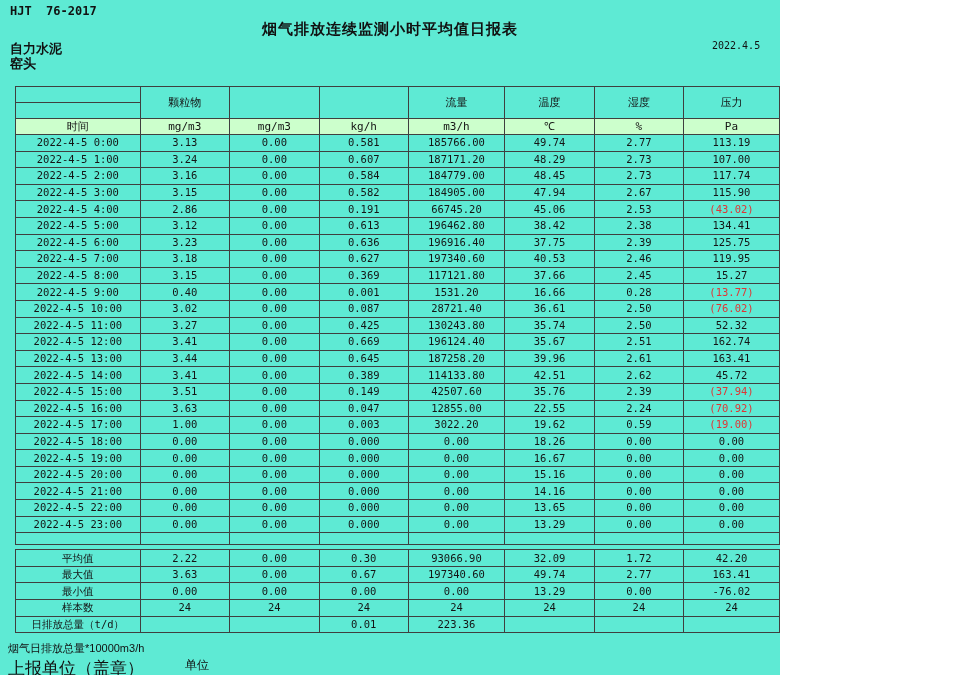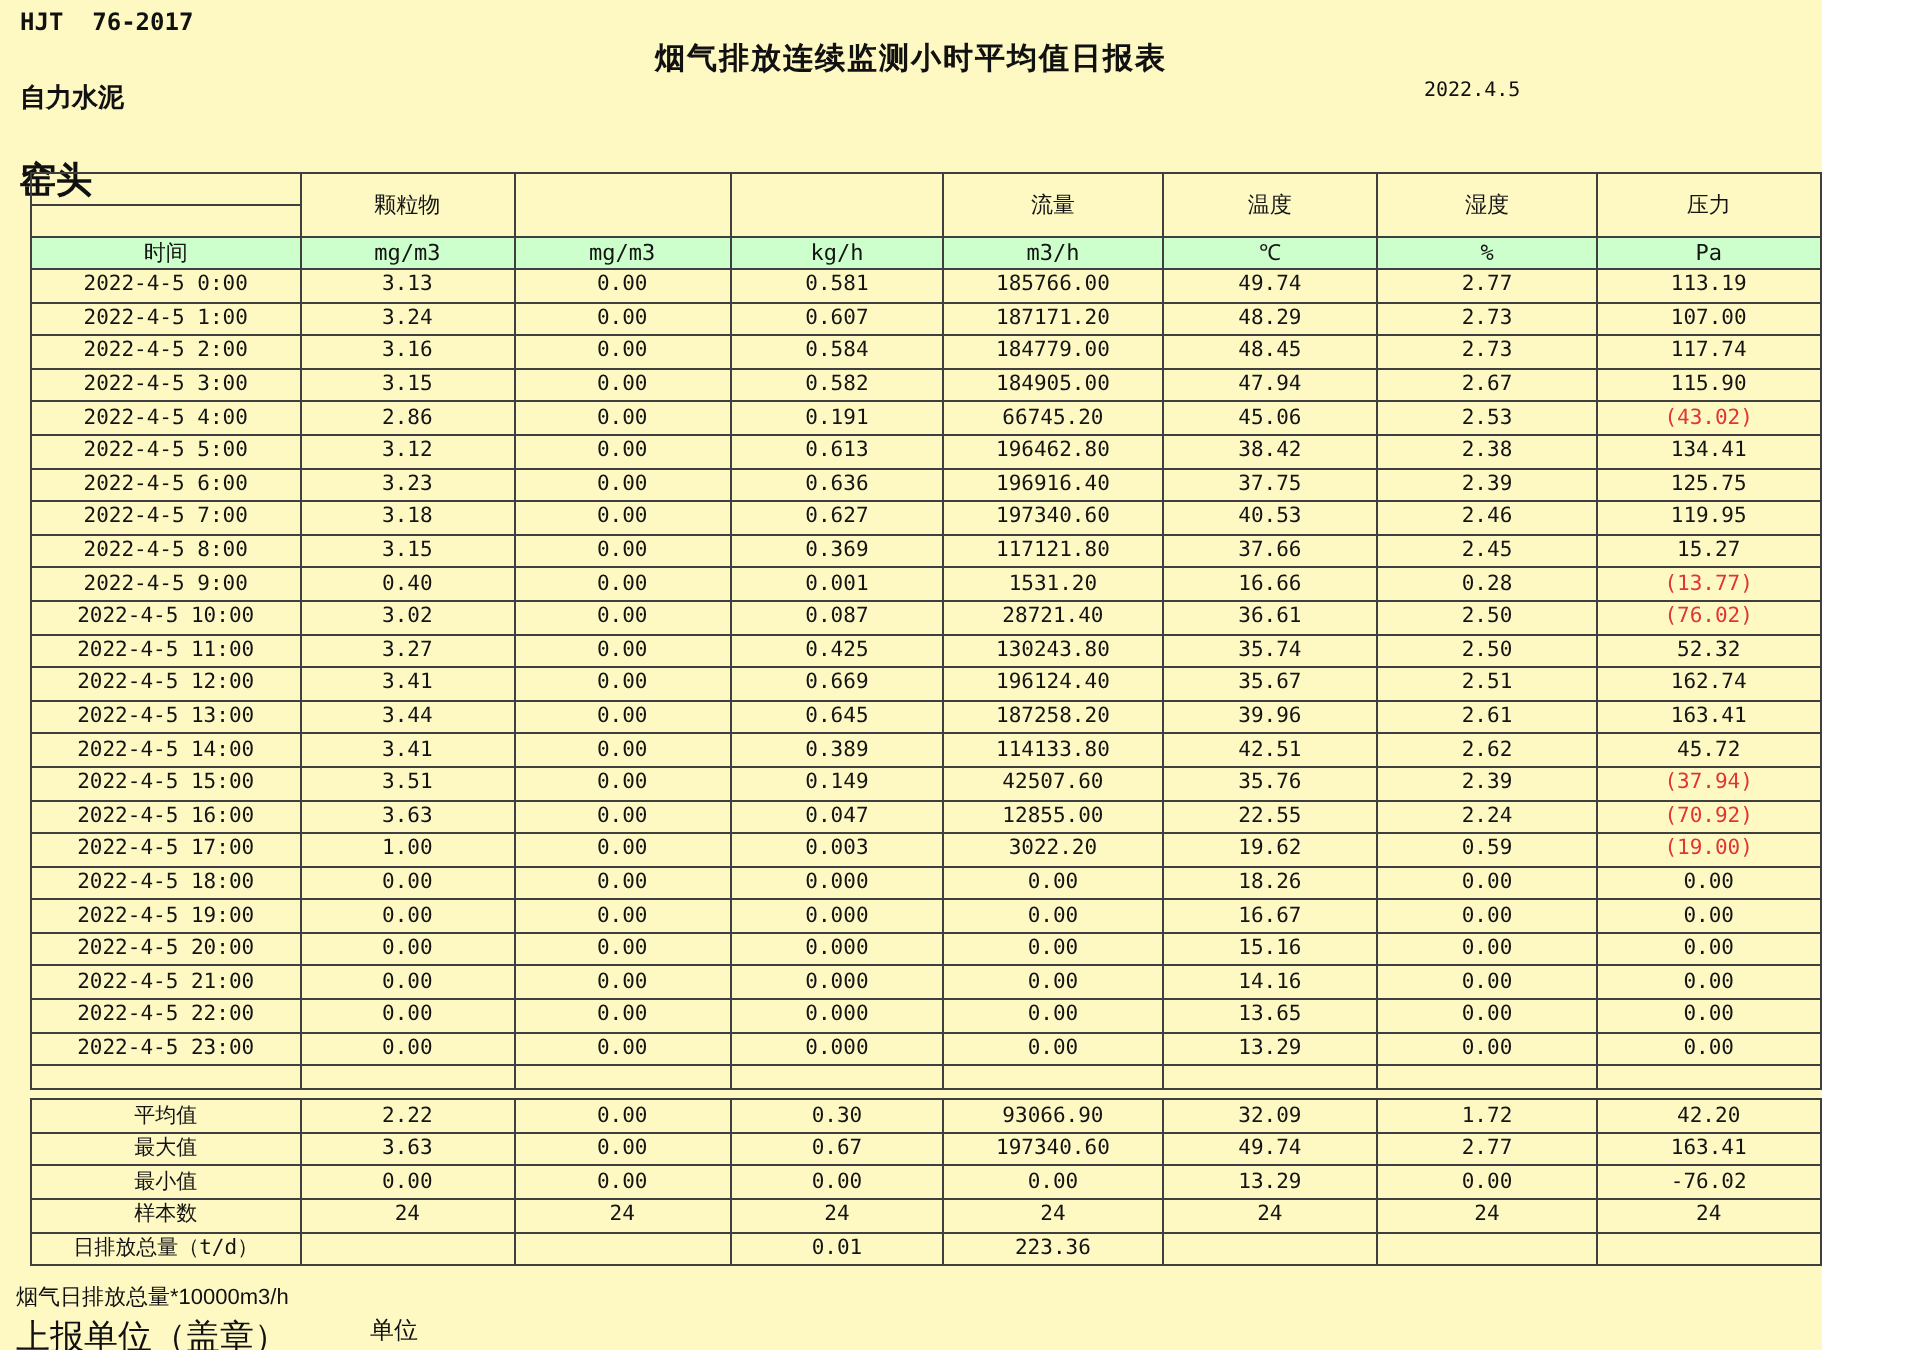--- a/index.html
+++ b/index.html
@@ -1,38 +1,38 @@
 <!DOCTYPE html>
 <html><head>
 <meta charset="utf-8">
 <style>
   html,body{margin:0;padding:0;background:#fff;}
   #page{
     position:relative;
-    width:911px;height:675px;
-    background:#fef9c3;
+    width:780px;height:675px;
+    background:#5eead4;
     font-family:"Liberation Sans",sans-serif;
     color:#111;
     overflow:hidden;
   }
   .abs{position:absolute;}
   #std-no{
     left:10px;top:4px;
     font-weight:bold;font-size:12px;
     font-family:"DejaVu Sans Mono",monospace;
     white-space:pre;
   }
   #report-title{
     left:0;right:0;top:20px;
     text-align:center;
     font-weight:bold;font-size:15px;
     letter-spacing:1px;
   }
   #company-name{left:10px;top:40px;font-weight:bold;font-size:13px;}
-  #site-name{left:10px;top:78px;font-weight:bold;font-size:18px;}
+  #site-name{left:10px;top:55px;font-weight:bold;font-size:13px;}
   #report-date{left:712px;top:40px;font-size:10px;font-family:"DejaVu Sans Mono",monospace;}
 
   #report-table{
     position:absolute;left:15px;top:86px;
     border-collapse:collapse;table-layout:fixed;
     font-family:"DejaVu Sans Mono",monospace;
     font-size:10.5px;color:#141414;
   }
   #report-table td{
     border:1px solid #3f3f3f;

